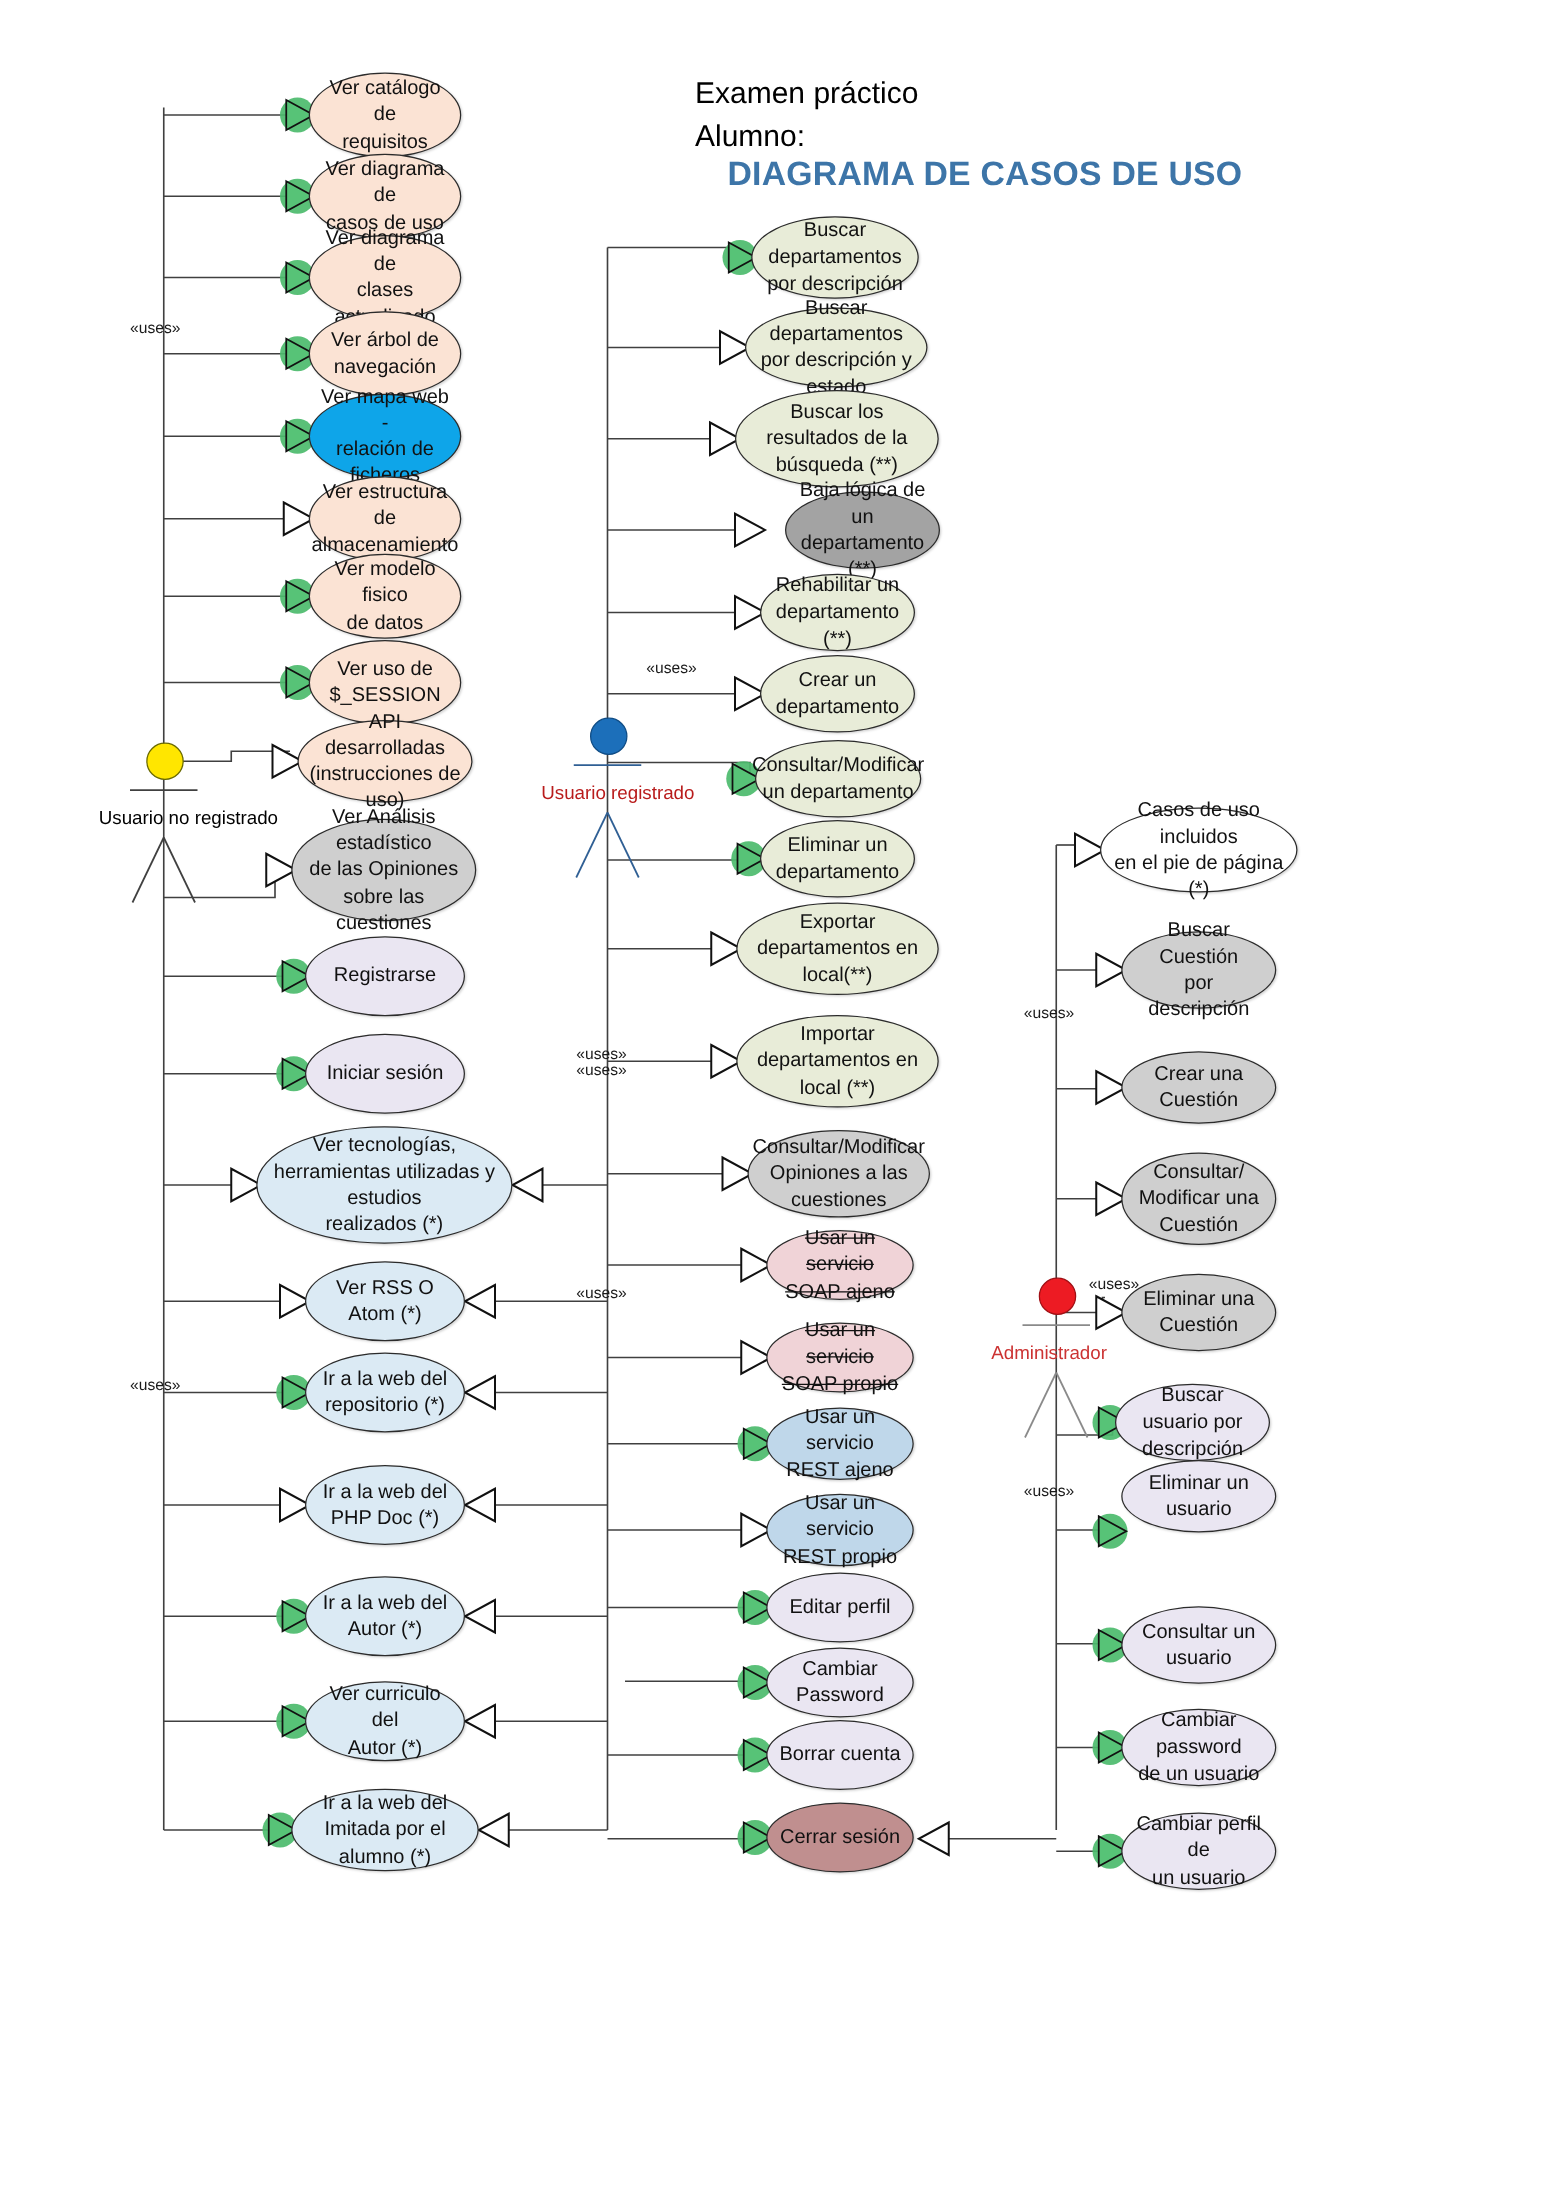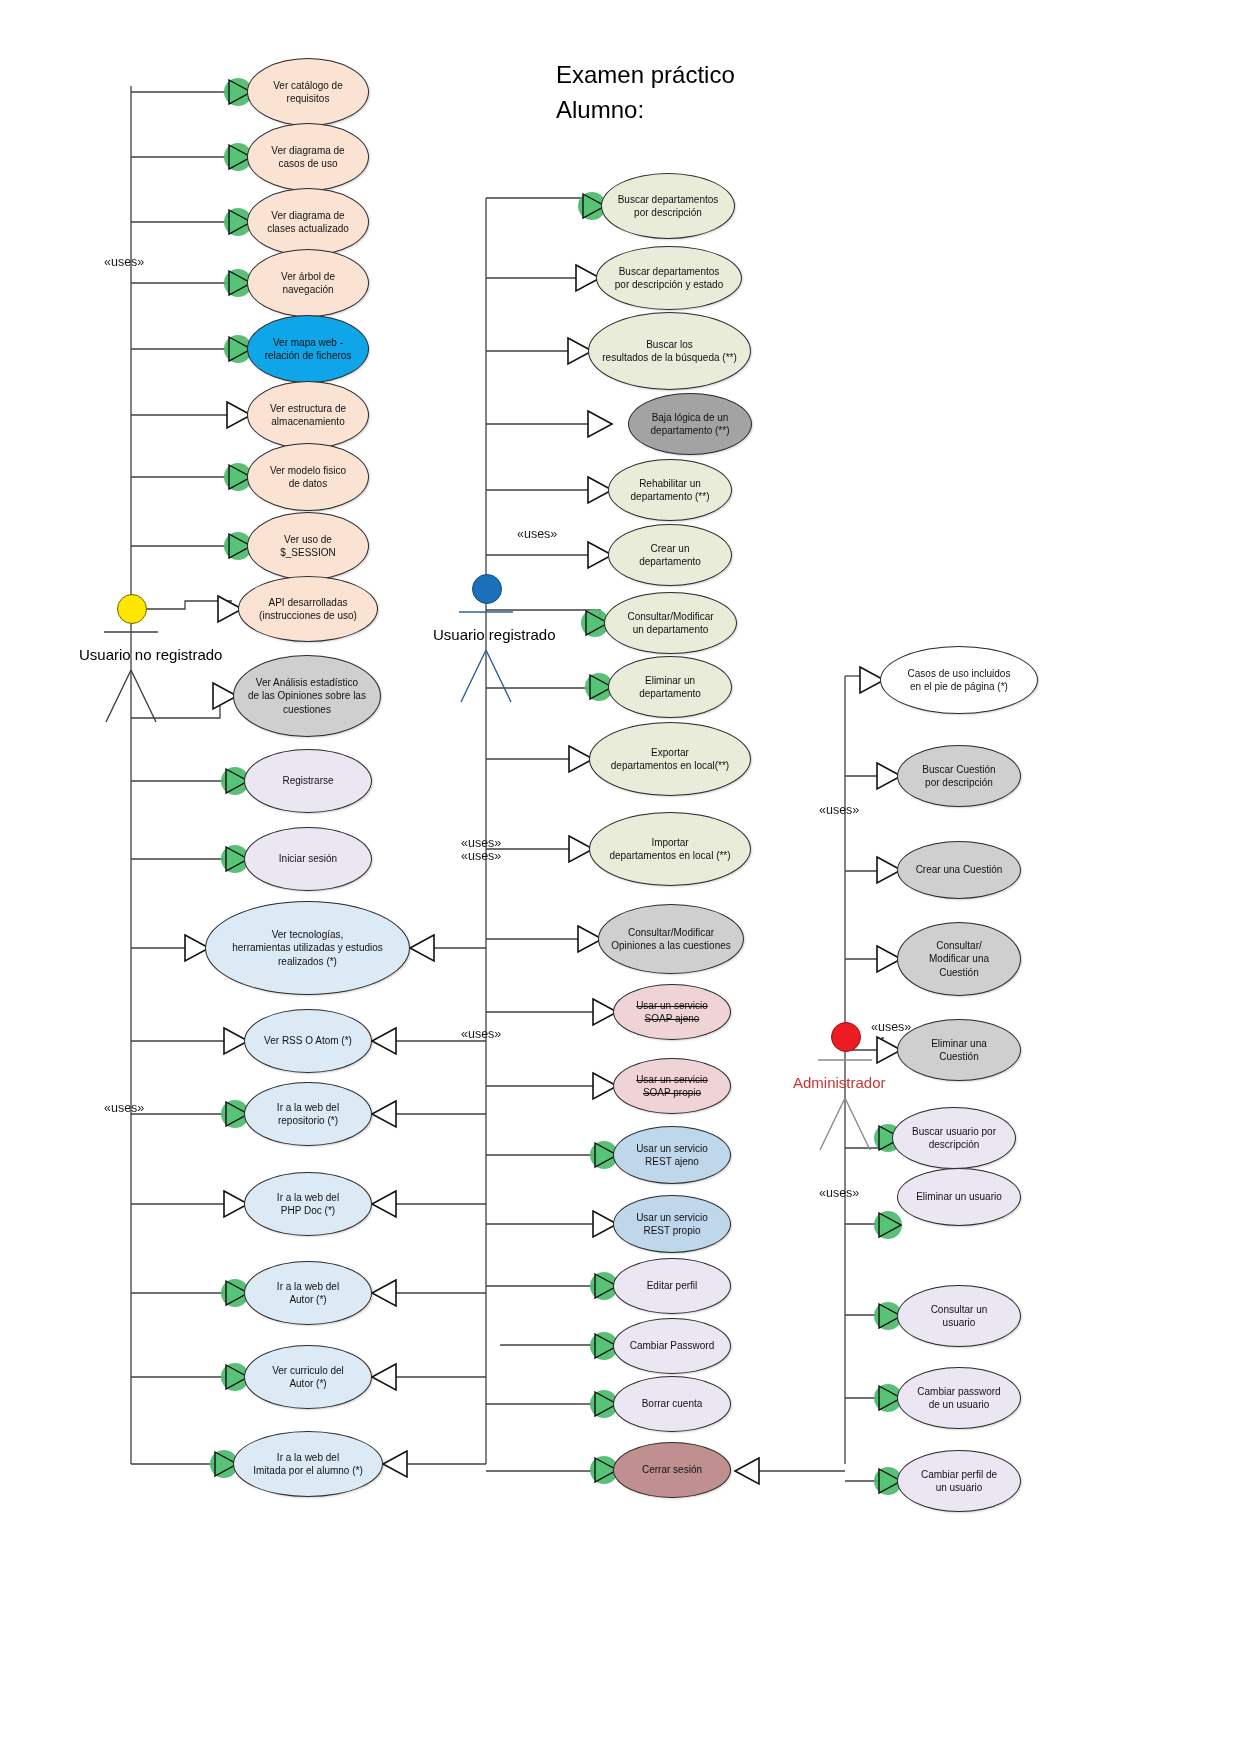--- a/index.html
+++ b/index.html
@@ -1,21 +1,21 @@
 <!DOCTYPE html>
 <html><head>
 <meta charset="utf-8">
 <style>
   html,body{margin:0;padding:0;background:#ffffff;}
   body{font-family:"Liberation Sans",sans-serif;}
   #page{position:relative;width:1241px;height:1755px;background:#fff;overflow:hidden;}
   #wires{position:absolute;left:0;top:0;width:1241px;height:1755px;pointer-events:none;}
   .uc{position:absolute;border:1.4px solid #2b2b2b;border-radius:50%;
       display:flex;align-items:center;justify-content:center;text-align:center;
-      font-size:10px;line-height:1.32;color:#111;padding:0 8px;box-sizing:border-box;
+      font-size:16px;line-height:1.32;color:#111;padding:0 8px;box-sizing:border-box;
       box-shadow:1px 1px 2px rgba(0,0,0,.18);}
   .uc span{display:block;}
   .strike span{text-decoration:line-through;}
   .actor-label{position:absolute;font-size:15px;white-space:nowrap;}
   .uses{position:absolute;font-size:12.5px;color:#1a1a1a;white-space:nowrap;}
   .hdr{position:absolute;font-size:24px;color:#000;white-space:nowrap;line-height:1.45;}
   .title{position:absolute;font-size:27px;font-weight:bold;color:#3d75a8;white-space:nowrap;letter-spacing:.2px;}
 </style>
 </head>
 <body>
@@ -299,26 +299,27 @@
       </g>
       <g>
         <path d="M 759 1458 L 735 1471 L 759 1484 Z" fill="#ffffff" stroke="#111" stroke-width="1.6"></path>
       </g>
     </svg>
 
   <div class="hdr" style="left:556px;top:58px;">
     <div>Examen práctico</div>
     <div>Alumno:</div>
   </div>
+  <div class="title" style="left:582px;top:124px;">DIAGRAMA DE CASOS DE USO</div>
 
   <div style="position:absolute;left:117px;top:594px;width:28px;height:28px;border-radius:50%;background:#ffe600;border:1.4px solid #6a6a00;"></div>
   <div class="actor-label" style="left:79px;top:646px;color:#000;">Usuario no registrado</div>
 
   <div style="position:absolute;left:472px;top:574px;width:28px;height:28px;border-radius:50%;background:#1c6fba;border:1.4px solid #0f4c85;"></div>
-  <div class="actor-label" style="left:433px;top:626px;color:#000000;">Usuario registrado</div>
+  <div class="actor-label" style="left:433px;top:626px;color:#b91c1c;">Usuario registrado</div>
 
   <div style="position:absolute;left:831px;top:1022px;width:28px;height:28px;border-radius:50%;background:#ed1b23;border:1.4px solid #a00f14;"></div>
   <div class="actor-label" style="left:793px;top:1074px;color:#cc3333;">Administrador</div>
 
   <div class="uses" style="left:104px;top:255px;">«uses»</div>
   <div class="uses" style="left:104px;top:1101px;">«uses»</div>
   <div class="uses" style="left:517px;top:527px;">«uses»</div>
   <div class="uses" style="left:461px;top:836px;">«uses»</div>
   <div class="uses" style="left:461px;top:849px;">«uses»</div>
   <div class="uses" style="left:461px;top:1027px;">«uses»</div>

